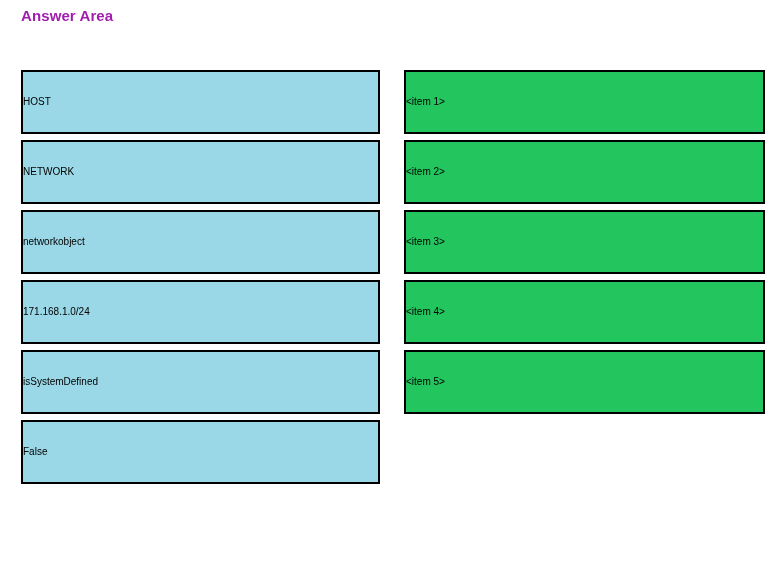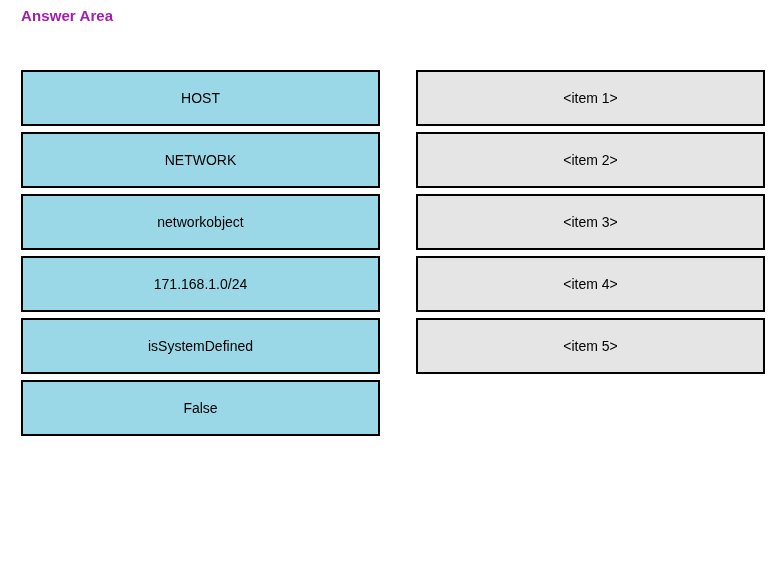--- a/index.html
+++ b/index.html
@@ -37,37 +37,36 @@
   .col-source {
     left: 21px;
     width: 359px;
   }
   .col-target {
     left: 404px;
     width: 361px;
   }
   .drag-box {
     box-sizing: border-box;
-    height: 56px;
+    height: 64px;
     margin-bottom: 6px;
     border: 2px solid #000000;
     display: flex;
     align-items: center;
-    justify-content: center;
-    font-size: 14px;
+    justify-content: flex-start;
+    font-size: 10px;
     color: #000000;
     line-height: 1;
     user-select: none;
   }
   .drag-box.blue {
     background: #9BD8E7;
   }
   .drag-box.tan {
-    background: #e5e5e5;
-    margin-left: 12px;
+    background: #22c55e;
   }
   .box-label {
     display: block;
     text-align: center;
     white-space: nowrap;
   }
 </style>
 </head>
 <body>
 

